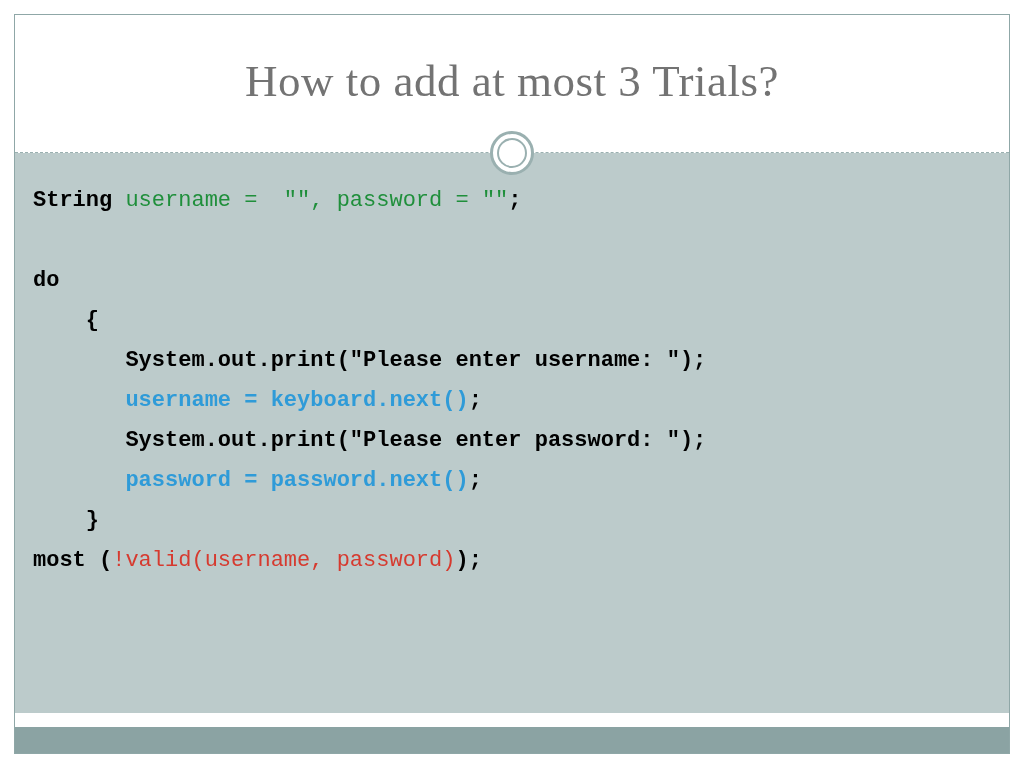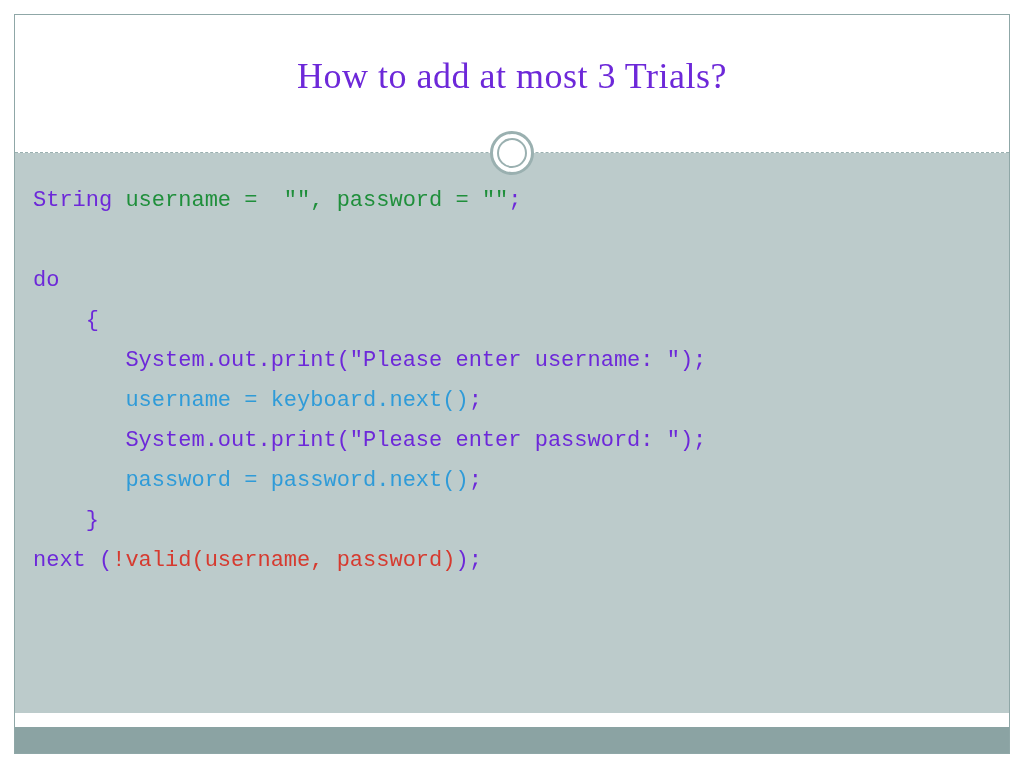--- a/index.html
+++ b/index.html
@@ -21,23 +21,23 @@
     background: #ffffff;
   }
   .header-area {
     position: relative;
     height: 138px;
     background: #ffffff;
     text-align: center;
   }
   .title {
     padding-top: 40px;
-    font-size: 36px;
+    font-size: 45px;
     font-weight: 400;
-    color: #6d28d9;
+    color: #737373;
     letter-spacing: 0.5px;
   }
   .dashed-line {
     position: absolute;
     left: 0;
     right: 0;
     bottom: 0;
     border-top: 1px dashed #9ab0b0;
   }
   .ring {
@@ -78,23 +78,23 @@
   }
   .footer-bar {
     position: absolute;
     left: 0;
     right: 0;
     bottom: 0;
     height: 26px;
     background: #8ba3a3;
   }
   .c-green  { color: #1f8f3b; }
-  .c-blue   { color: #2f9bd8; }
+  .c-blue   { color: #2f9bd8; font-weight: bold; }
   .c-red    { color: #d63a2f; text-align: center; }
-  .c-black  { color: #6d28d9; }
+  .c-black  { color: #000000; font-weight: bold; }
 </style>
 </head>
 <body>
 
 <div class="slide">
 
   <div class="header-area">
     <div class="title">How to add at most 3 Trials?</div>
     <div class="dashed-line"></div>
     <div class="ring"></div>
@@ -102,17 +102,17 @@
 
   <div class="body-area"><span class="c-black">String </span><span class="c-green">username =  "", password = ""</span><span class="c-black">;</span>
 <span class="c-black"></span>
 <span class="c-black">do</span>
 <span class="c-black">    {</span>
 <span class="c-black">       System.out.print("Please enter username: ");</span>
 <span class="c-black">       </span><span class="c-blue">username = keyboard.next()</span><span class="c-black">;</span>
 <span class="c-black">       System.out.print("Please enter password: ");</span>
 <span class="c-black">       </span><span class="c-blue">password = password.next()</span><span class="c-black">;</span>
 <span class="c-black">    }</span>
-<span class="c-black">next (</span><span class="c-red">!valid(username, password)</span><span class="c-black">);</span></div>
+<span class="c-black">most (</span><span class="c-red">!valid(username, password)</span><span class="c-black">);</span></div>
 
   <div class="footer-bar"></div>
 
 </div>
 
 </body></html>

